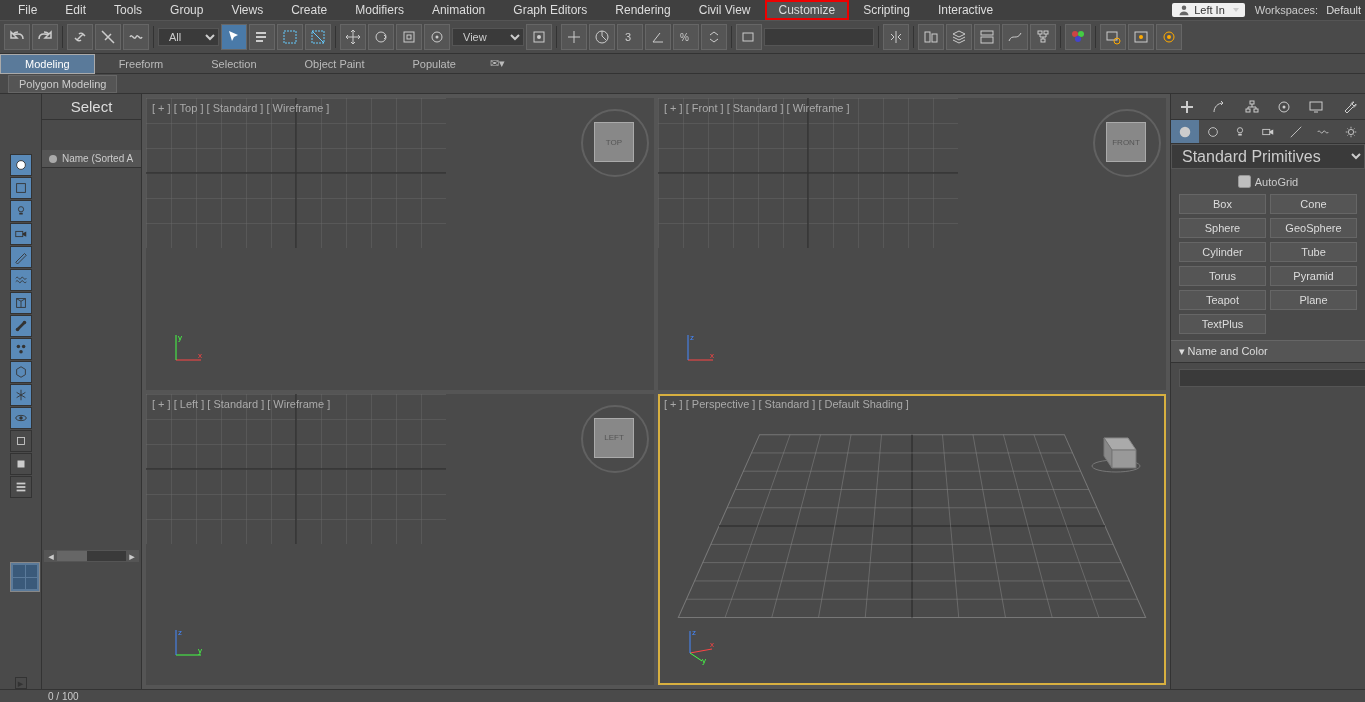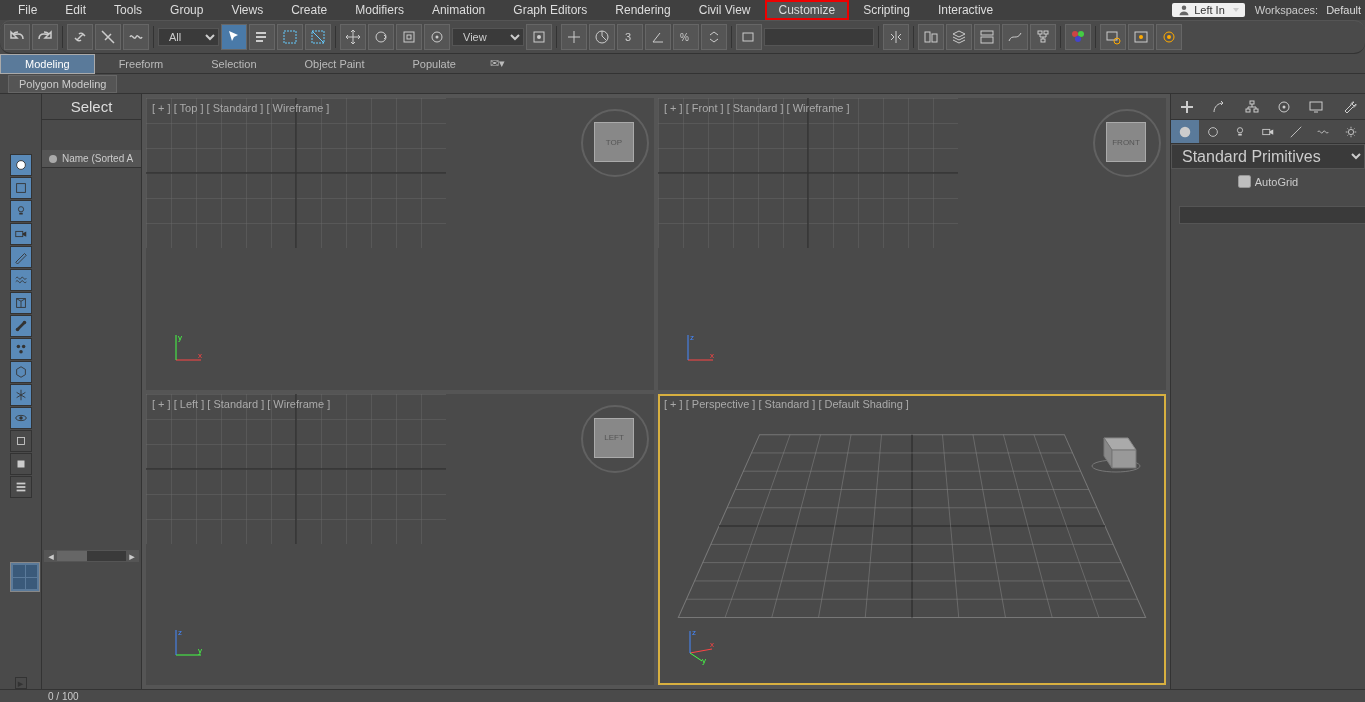--- a/index.html
+++ b/index.html
@@ -10,21 +10,21 @@
 .menubar .menu-item { padding: 3px 14px; cursor: pointer; color: #ddd; font-size: 12px; }
 .menubar .menu-item.hl { border: 2px solid #e00; background: #525252; padding: 1px 12px; }
 .menubar .spacer { flex: 1; }
 .signin { display: flex; align-items: center; gap: 4px; background: #f0f0f0; color: #333; padding: 1px 6px; margin-right: 4px; border-radius: 2px; }
 .signin svg { width: 12px; height: 12px; }
 .workspaces { color: #ccc; padding: 0 6px; font-size: 11px; }
 .workspace-val { color: #ddd; margin-left: 2px; }
 .dropdown-arrow { border-top: 4px solid #ccc; border-left: 3px solid transparent; border-right: 3px solid transparent; margin-left: 4px; display: inline-block; }
 
 
-.toolbar { display: flex; align-items: center; background: #4a4a4a; height: 34px; padding: 2px 4px; gap: 2px; border-top: 1px solid #555; border-bottom: 1px solid #333; border-radius: 11px; }
+.toolbar { display: flex; align-items: center; background: #4a4a4a; height: 34px; padding: 2px 4px; gap: 2px; border-top: 1px solid #555; border-bottom: 1px solid #333; }
 .tool-btn { width: 26px; height: 26px; background: #555; border: 1px solid #666; display: flex; align-items: center; justify-content: center; cursor: pointer; color: #ccc; }
 .tool-btn.active { background: #4a7aa8; }
 .tool-combo { background: #3a3a3a; color: #ccc; padding: 1px 20px 1px 6px; border: 1px solid #555; font-size: 11px; height: 18px; min-width: 50px; }
 .sep { width: 1px; height: 22px; background: #333; margin: 0 2px; }
 
 
 .ribbon { display: flex; align-items: center; background: #4a4a4a; height: 20px; border-bottom: 1px solid #333; }
 .ribbon .rtab { padding: 3px 24px; color: #bbb; cursor: pointer; font-size: 11px; }
 .ribbon .rtab.active { background: #5a7a9a; color: #fff; border: 1px solid #aaa; }
 .ribbon-sub { display: flex; align-items: flex-end; background: #4a4a4a; height: 20px; padding: 0 8px; border-bottom: 1px solid #333; }
@@ -620,22 +620,36 @@
           </svg>
         </div>
     </div>
     <select class="cmd-combo"><option>Standard Primitives</option></select>
 
     <div class="rollout-body">
       <div class="autogrid">
           <input type="checkbox" disabled="" style="">
           <span>AutoGrid</span>
         </div>
-    </div>
-
+      <div class="obj-grid">
+        <div class="obj-btn">Box</div>
+        <div class="obj-btn">Cone</div>
+        <div class="obj-btn">Sphere</div>
+        <div class="obj-btn">GeoSphere</div>
+        <div class="obj-btn">Cylinder</div>
+        <div class="obj-btn">Tube</div>
+        <div class="obj-btn">Torus</div>
+        <div class="obj-btn">Pyramid</div>
+        <div class="obj-btn">Teapot</div>
+        <div class="obj-btn">Plane</div>
+        <div class="obj-btn single">TextPlus</div>
+      </div>
+    </div>
+
+    <div class="rollout-hdr">▾ <span>Name and Color</span></div>
     <div class="rollout-body">
       <div class="name-color">
         <input style="">
 
       </div>
     </div>
   </div>
 </div>
 
 <div class="scrub">

